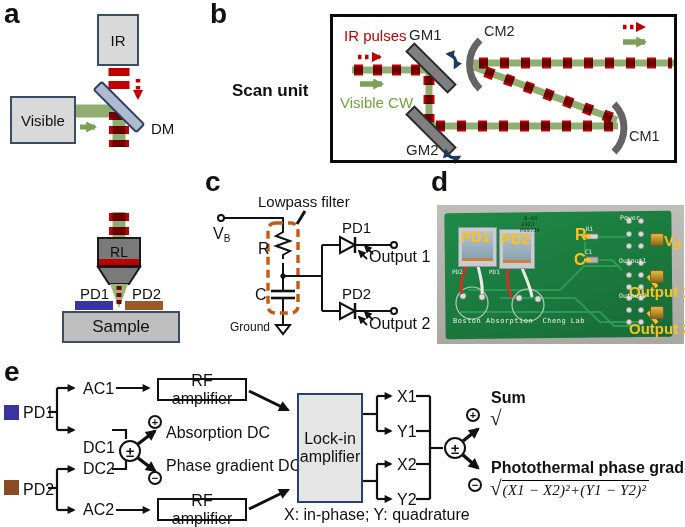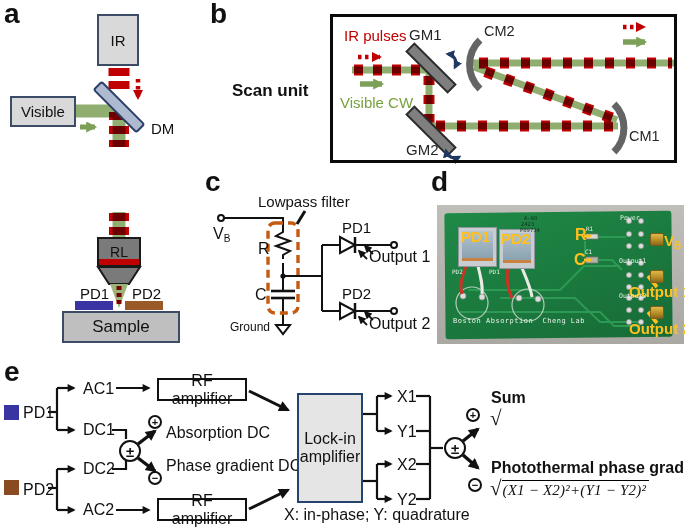--- a/index.html
+++ b/index.html
@@ -214,21 +214,21 @@
       <line x1="430" y1="448" x2="443" y2="448"></line>
       <line x1="463" y1="441" x2="478" y2="429" stroke-width="3.4" marker-end="url(#mBlackBig)"></line>
       <line x1="463" y1="455" x2="478" y2="468" stroke-width="3.4" marker-end="url(#mBlackBig)"></line>
     </g>
   </svg>
 
   <div class="letter" style="left:4px;top:0px;">a</div>
   <div class="bx steelbox" style="left:97px;top:14px;width:42px;height:52px;">
       <span>IR</span>
     </div>
-  <div class="bx steelbox" style="left:10px;top:96px;width:66px;height:31px;">
+  <div class="bx steelbox" style="left:10px;top:96px;width:66px;height:48px;">
       <span>Visible</span>
     </div>
   <div class="lbl" style="left:151px;top:121px;">DM</div>
   <div class="bx" style="left:97px;top:237px;width:44px;height:30px;background:#7a7a7a;border:2px solid #1a1a1a;font-size:14px;">
       <span>RL</span>
     </div>
   <div class="abs" style="left:99px;top:259px;width:40px;height:6px;background:#c00000;"></div>
   <div class="lbl" style="left:80px;top:286px;">PD1</div>
   <div class="lbl" style="left:132px;top:286px;">PD2</div>
   <div class="abs" style="left:75px;top:301px;width:38px;height:9px;background:#3a34a3;"></div>
@@ -288,21 +288,21 @@
   <div class="mark" style="left:524px;top:216px;">A-08</div>
   <div class="mark" style="left:521px;top:222px;">2423</div>
   <div class="mark" style="left:520px;top:228px;">P89734</div>
 
   <div class="letter" style="left:4px;top:358px;">e</div>
   <div class="abs" style="left:4px;top:405px;width:15px;height:15px;background:#3a34a3;"></div>
   <div class="lbl" style="left:23px;top:404px;font-size:16px;">PD1</div>
   <div class="abs" style="left:4px;top:480px;width:15px;height:15px;background:#8a4a22;"></div>
   <div class="lbl" style="left:23px;top:481px;font-size:16px;">PD2</div>
   <div class="lbl" style="left:83px;top:380px;font-size:16px;">AC1</div>
-  <div class="lbl" style="left:83px;top:421px;font-size:16px;">DC1</div>
+  <div class="lbl" style="left:83px;top:439px;font-size:16px;">DC1</div>
   <div class="lbl" style="left:83px;top:460px;font-size:16px;">DC2</div>
   <div class="lbl" style="left:83px;top:501px;font-size:16px;">AC2</div>
   <div class="bx" style="left:157px;top:378px;width:90px;height:23px;border:2.5px solid #111;background:#fff;">
       <span>RF amplifier</span>
     </div>
   <div class="bx" style="left:157px;top:498px;width:90px;height:23px;border:2.5px solid #111;background:#fff;">
       <span>RF amplifier</span>
     </div>
   <div class="circ pm" style="left:119px;top:440px;">
       <span>±</span>

